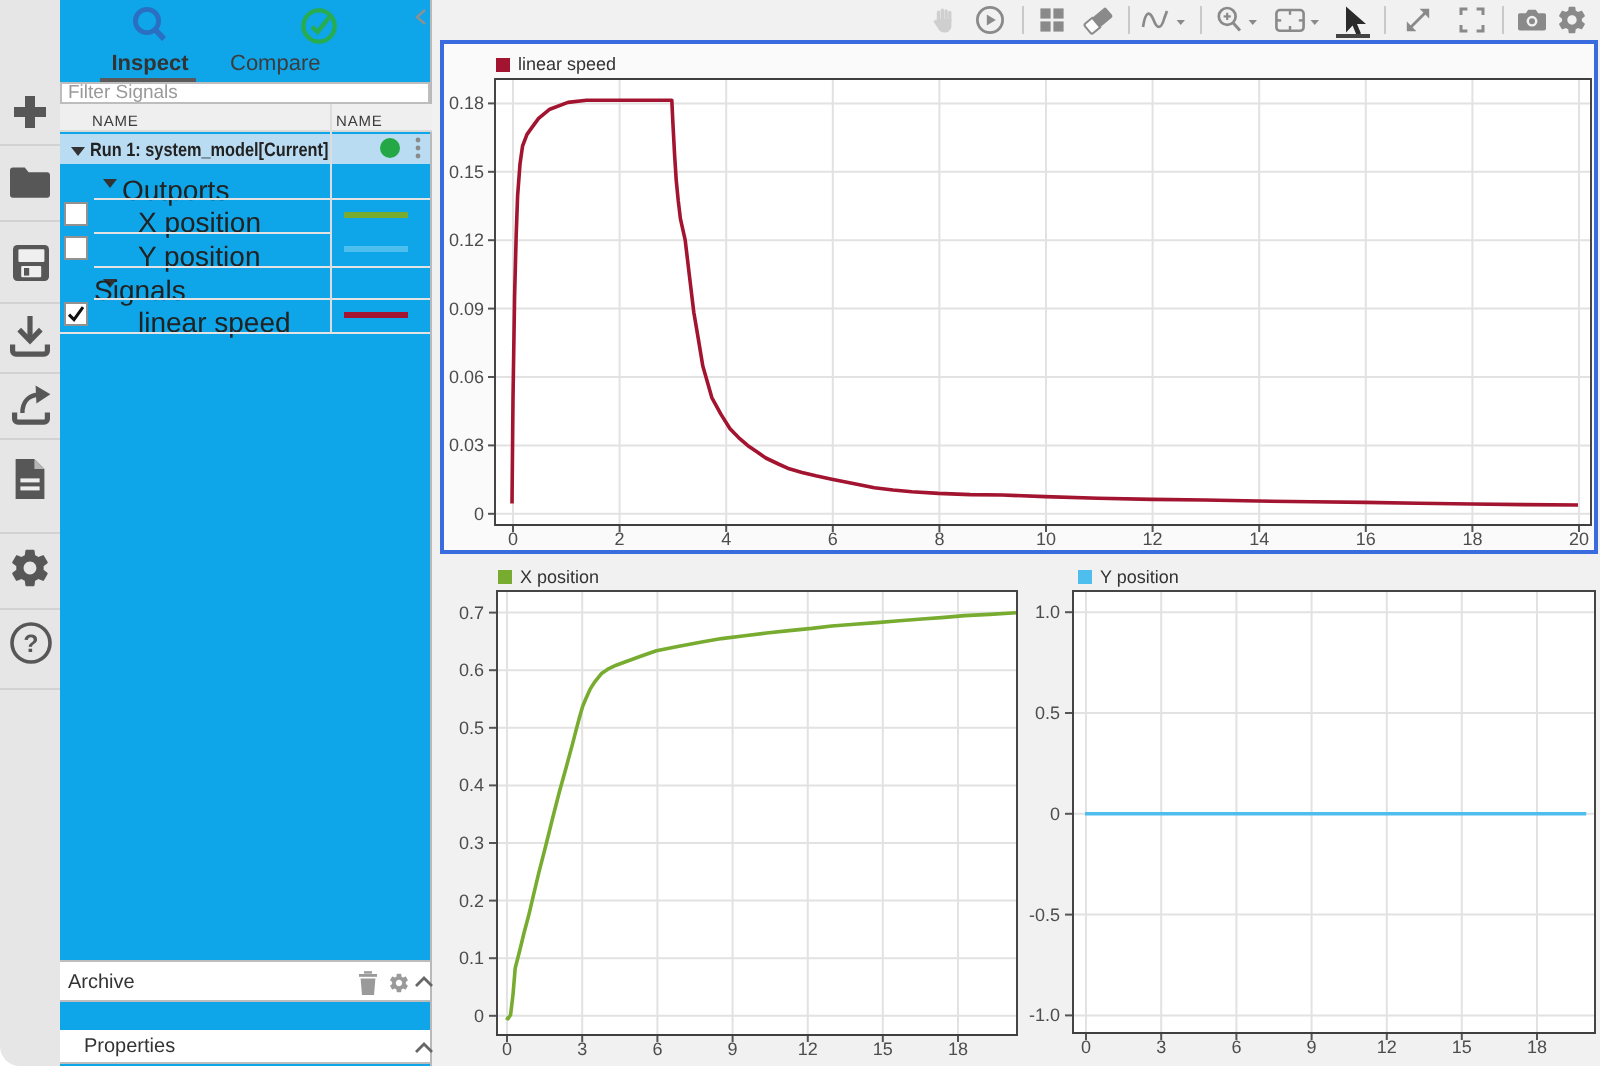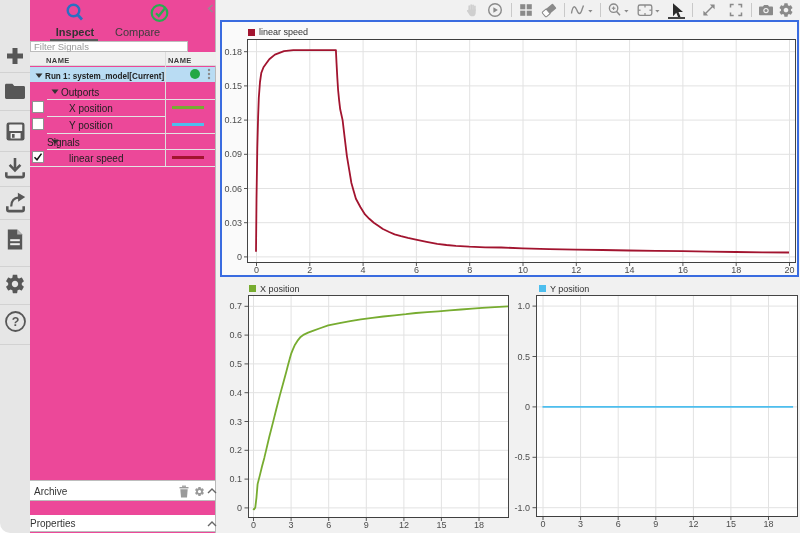--- a/index.html
+++ b/index.html
@@ -1,18 +1,18 @@
 <!DOCTYPE html>
 <html><head><meta charset="utf-8"><style>
 * { margin:0; padding:0; box-sizing:border-box; }
 body { width:800px; height:533px; font-family:"Liberation Sans",sans-serif; background:#f1f1f1; overflow:hidden; position:relative; }
 .tl { font-family:"Liberation Sans",sans-serif; font-size:9px; fill:#4d4d4d; }
 .lg { font-family:"Liberation Sans",sans-serif; font-size:9px; fill:#333; }
-.hdr { position:absolute; font-size:7.5px; font-weight:bold; color:#3c3c3c; letter-spacing:0.4px; }
-.rt { position:absolute; font-size:10px; color:#222; }
+.hdr { position:absolute; font-size:7.5px; font-weight:normal; color:#3c3c3c; letter-spacing:0.4px; }
+.rt { position:absolute; font-size:14px; color:#222; }
 .sep { position:absolute; height:1px; background:#e3e3e3; }
 </style></head>
 <body>
 <div style="position:absolute;left:0;top:0;width:30px;height:533px;background:#e6e6e6;border-bottom-left-radius:9px">
 <svg width="16" height="16" viewBox="0 0 16 16" style="position:absolute;left:7.0px;top:48.0px">
       <path d="M5.5 0h5v5.5H16v5h-5.5V16h-5v-5.5H0v-5h5.5z" fill="#575757"></path>
     </svg>
     <svg width="20" height="16" viewBox="0 0 20 16" style="position:absolute;left:5.0px;top:83.0px">
       <path d="M0 2.2C0 1.4.6.8 1.4.8h6l1.9 2.3h9.3c.8 0 1.4.6 1.4 1.4v10c0 .8-.6 1.4-1.4 1.4H1.4c-.8 0-1.4-.6-1.4-1.4z" fill="#575757"></path>
     </svg>
@@ -51,36 +51,36 @@
     <div style="position:absolute;left:0;top:186px;width:30px;height:1px;background:#d2d2d2"></div>
     <div style="position:absolute;left:0;top:219px;width:30px;height:1px;background:#d2d2d2"></div>
     <div style="position:absolute;left:0;top:266px;width:30px;height:1px;background:#d2d2d2"></div>
     <div style="position:absolute;left:0;top:304px;width:30px;height:1px;background:#d2d2d2"></div>
     <div style="position:absolute;left:0;top:344px;width:30px;height:1px;background:#d2d2d2"></div>
 </div>
 <div style="position:absolute;left:0;top:521px;width:12px;height:12px;background:#fff"></div>
 <div style="position:absolute;left:0;top:519px;width:14px;height:14px;background:#e6e6e6;border-bottom-left-radius:10px"></div>
 <div style="position:absolute;left:788px;top:521px;width:12px;height:12px;background:#fff"></div>
 <div style="position:absolute;left:786px;top:519px;width:14px;height:14px;background:#f1f1f1;border-bottom-right-radius:10px"></div>
-<div style="position:absolute;left:30px;top:0;width:186px;height:533px;background:#ec4899;border-right:1px solid #b9b9b9">
+<div style="position:absolute;left:30px;top:0;width:186px;height:533px;background:#0ea5e9;border-right:1px solid #b9b9b9">
   <svg width="22" height="22" viewBox="0 0 22 22" style="position:absolute;left:34px;top:2px">
     <circle cx="9.5" cy="8.5" r="5.8" fill="none" stroke="#2a6fc2" stroke-width="2.4"></circle>
     <line x1="13.6" y1="12.8" x2="18" y2="17.5" stroke="#2a6fc2" stroke-width="2.8"></line>
   </svg>
   <div style="position:absolute;left:0px;top:26px;width:90px;text-align:center;font-size:11px;font-weight:bold;color:#333">Inspect</div>
   <div style="position:absolute;left:20px;top:38.5px;width:48px;height:2.5px;background:#5a5a5a"></div>
   <svg width="22" height="22" viewBox="0 0 22 22" style="position:absolute;left:119px;top:2px">
     <circle cx="10.5" cy="11" r="7.8" fill="none" stroke="#28ac50" stroke-width="2.2"></circle>
     <polyline points="7,11.3 9.8,14 16.5,5.5" fill="none" stroke="#28ac50" stroke-width="2.2"></polyline>
   </svg>
   <div style="position:absolute;left:85px;top:26px;width:90px;font-size:11px;color:#3c3c3c">Compare</div>
   <svg width="7" height="9" style="position:absolute;left:177px;top:4px">
       <polyline points="5.5,1 1.5,4.5 5.5,8" fill="none" stroke="#909090" stroke-width="1.2"></polyline>
     </svg>
-  <div style="position:absolute;left:0px;top:41px;width:158px;height:11px;background:#fff;border:1px solid #bdbdbd;font-size:9.5px;color:#9a9a9a;line-height:9px;padding-left:3px">Filter Signals</div>
+  <div style="position:absolute;left:0px;top:41px;width:185px;height:11px;background:#fff;border:1px solid #bdbdbd;font-size:9.5px;color:#9a9a9a;line-height:9px;padding-left:3px">Filter Signals</div>
   <div style="position:absolute;left:0;top:52px;width:186px;height:14px;background:#efefef;border-bottom:1px solid #d8d8d8"></div>
     <div class="hdr" style="left:16px;top:56px">NAME</div>
     <div class="hdr" style="left:138px;top:56px">NAME</div>
     <div style="position:absolute;left:0;top:66.5px;width:185px;height:15.5px;background:#b9dcf3"></div>
     <svg width="8" height="7" style="position:absolute;left:5px;top:72px">
       <path d="M0.5 1.5h7L4 6z" fill="#333"></path>
     </svg>
     <div class="rt" style="left:15px;top:69.5px;font-weight:bold;font-size:9.6px;transform:scaleX(0.85);transform-origin:0 0;white-space:nowrap">Run 1: system_model[Current]</div>
     <svg width="12" height="12" style="position:absolute;left:159px;top:68px">
       <circle cx="6" cy="6" r="5" fill="#23a845"></circle>
@@ -132,21 +132,21 @@
         </g>
       </svg>
       <svg width="11" height="11" viewBox="0 0 24 24" style="position:absolute;left:164px;top:5px">
         <path d="M19.4 13c.04-.33.06-.66.06-1s-.02-.67-.06-1l2.1-1.65c.19-.15.24-.42.12-.64l-2-3.46c-.12-.22-.39-.3-.61-.22l-2.49 1c-.52-.4-1.08-.73-1.69-.98l-.38-2.65C14.4 2.18 14.2 2 13.97 2h-4c-.23 0-.42.18-.45.4l-.38 2.65c-.61.25-1.17.59-1.69.98l-2.49-1c-.22-.08-.49 0-.61.22l-2 3.46c-.12.22-.07.49.12.64L4.57 11c-.04.33-.07.66-.07 1s.03.67.07 1l-2.1 1.65c-.19.15-.24.42-.12.64l2 3.46c.12.22.39.3.61.22l2.49-1c.52.4 1.08.73 1.69.98l.38 2.65c.03.22.22.4.45.4h4c.23 0 .43-.18.45-.4l.38-2.65c.61-.25 1.17-.59 1.69-.98l2.49 1c.22.08.49 0 .61-.22l2-3.46c.12-.22.07-.49-.12-.64L19.4 13zm-7.4 2.5c-1.93 0-3.5-1.57-3.5-3.5s1.57-3.5 3.5-3.5 3.5 1.57 3.5 3.5-1.57 3.5-3.5 3.5z" fill="#9a9a9a"></path>
       </svg>
       <svg width="10" height="6" style="position:absolute;left:177px;top:7px">
         <polyline points="1,5 5,1 9,5" fill="none" stroke="#666" stroke-width="1.4"></polyline>
       </svg>
   </div>
   <div style="position:absolute;left:0;top:515px;width:185px;height:17px;background:#fff;border-bottom:1px solid #bdbdbd">
-    <div style="position:absolute;left:0;top:3px;font-size:10px;color:#333">Properties</div>
+    <div style="position:absolute;left:12px;top:3px;font-size:10px;color:#333">Properties</div>
     <svg width="10" height="6" style="position:absolute;left:177px;top:6px">
         <polyline points="1,5 5,1 9,5" fill="none" stroke="#666" stroke-width="1.4"></polyline>
       </svg>
   </div>
 </div>
 <div style="position:absolute;left:217px;top:0;width:583px;height:533px;background:#f1f1f1">
   <div style="position:absolute;left:0;top:0;width:583px;height:20px;background:#f1f1f1">
     <svg width="16" height="16" viewBox="0 0 16 16" style="position:absolute;left:247px;top:2px">
         <g fill="#cfcfcf">
           <rect x="4.4" y="3.2" width="1.7" height="6" rx="0.85"></rect>

